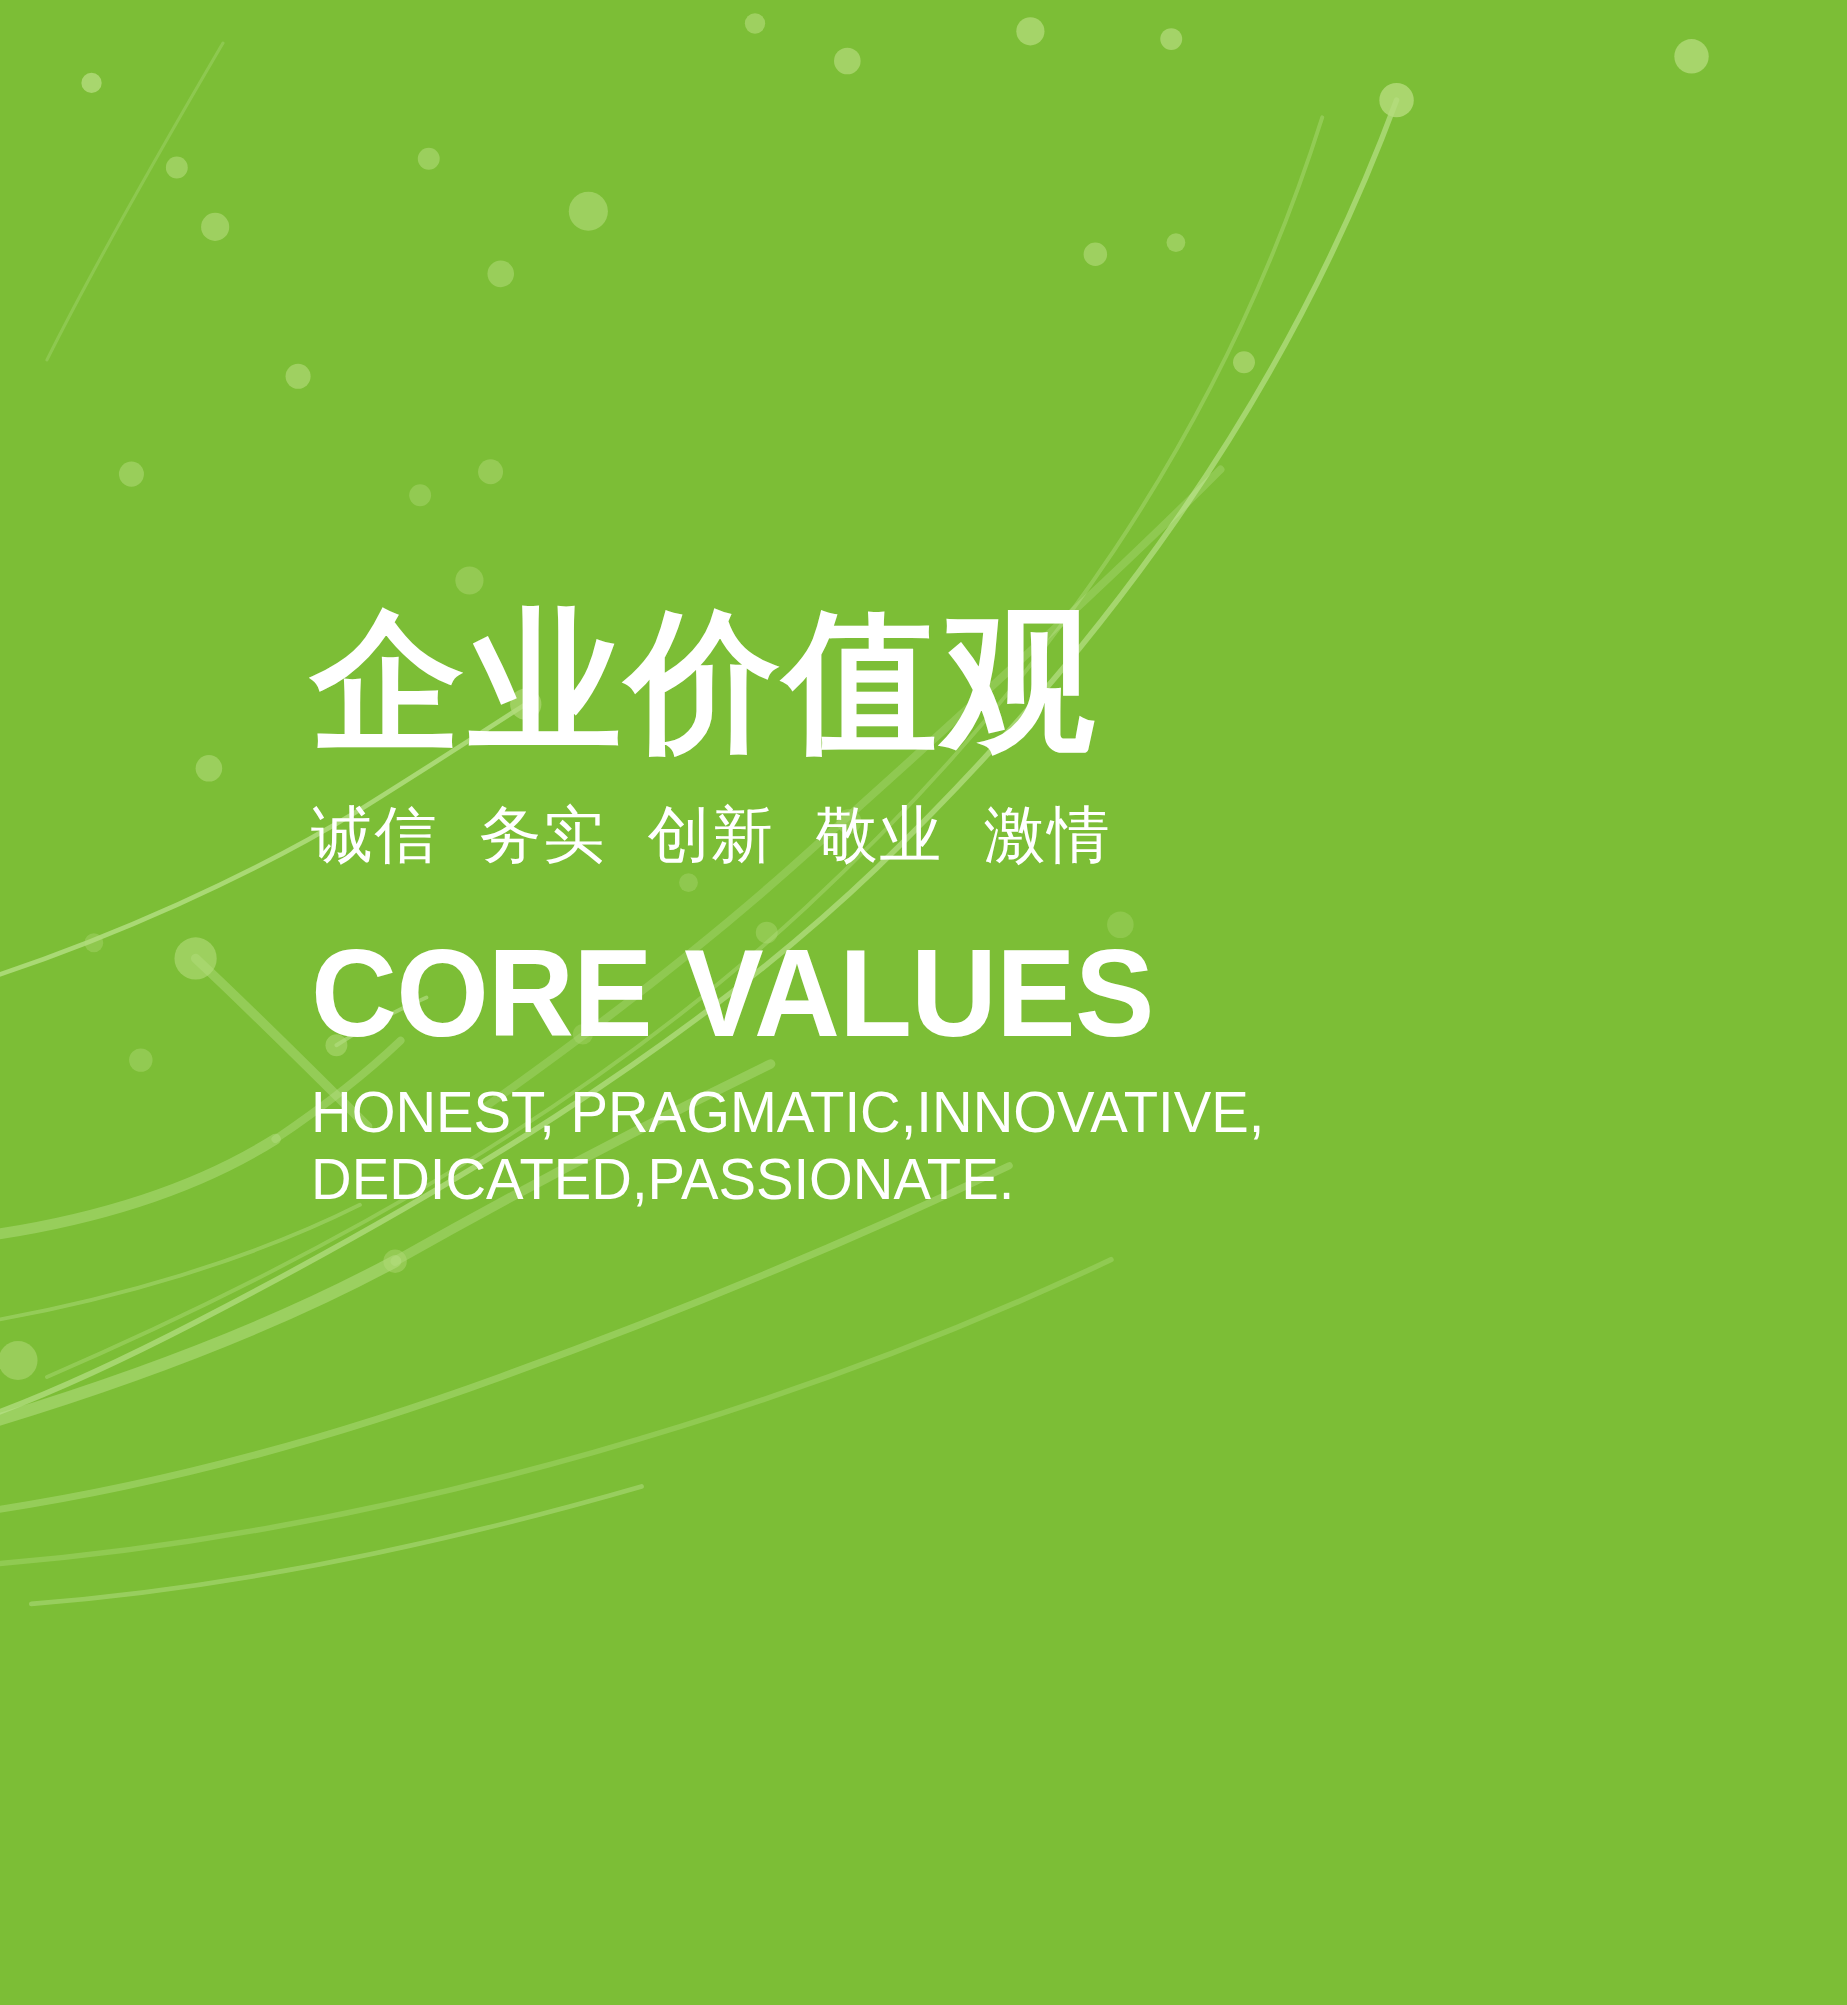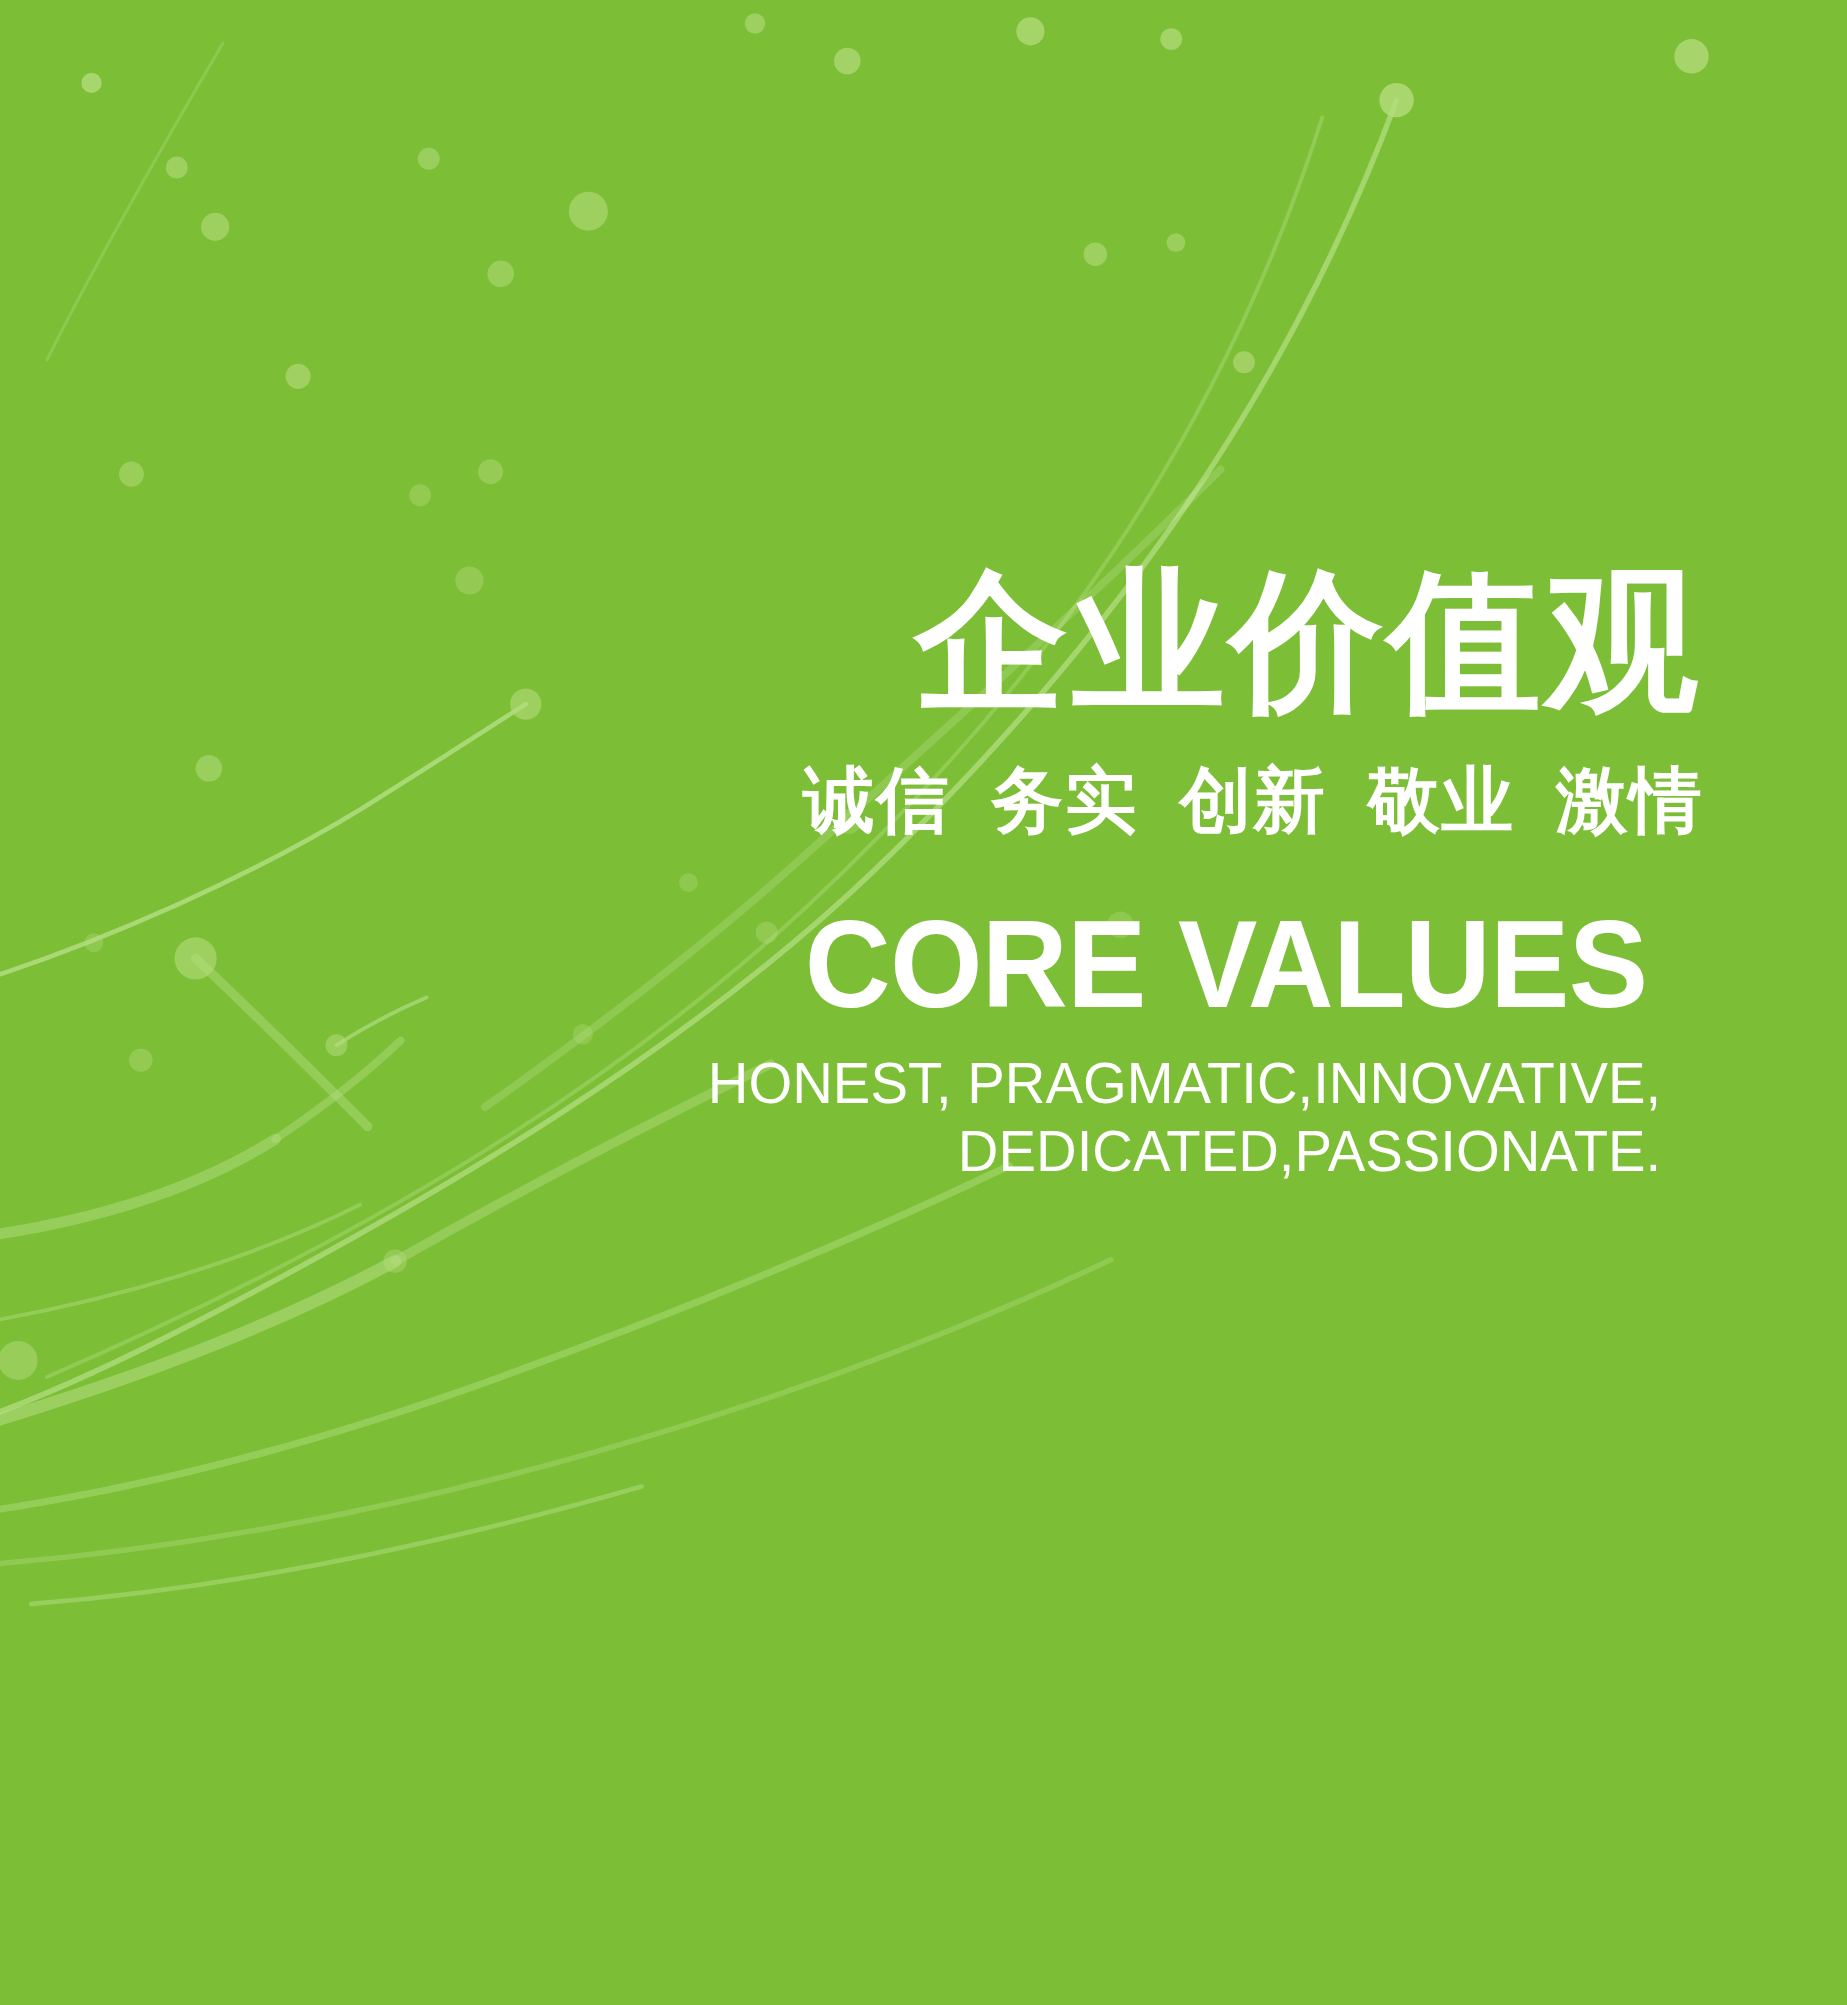--- a/index.html
+++ b/index.html
@@ -25,40 +25,39 @@
     inset: 0;
     width: 100%;
     height: 100%;
     pointer-events: none;
   }
 
   
   #content {
     position: absolute;
     left: 311px;
-    top: 560px;
+    top: 600px;
     width: 1392px;
-    text-align: right;
   }
 
   .cn-title {
     color: #ffffff;
     font-size: 153px;
     line-height: 1.06;
     font-weight: 700;
     letter-spacing: 4.7px;
     white-space: nowrap;
     margin: 0;
   }
 
   .cn-sub {
     color: #ffffff;
-    font-size: 72px;
+    font-size: 62px;
     line-height: 1.12;
-    font-weight: 700;
+    font-weight: 400;
     letter-spacing: 1.6px;
     white-space: nowrap;
     margin: 38px 0 0 0;
   }
   .cn-sub .gap { display: inline-block; width: 41px; }
 
   .en-title {
     color: #ffffff;
     font-size: 124px;
     line-height: 1.0;

